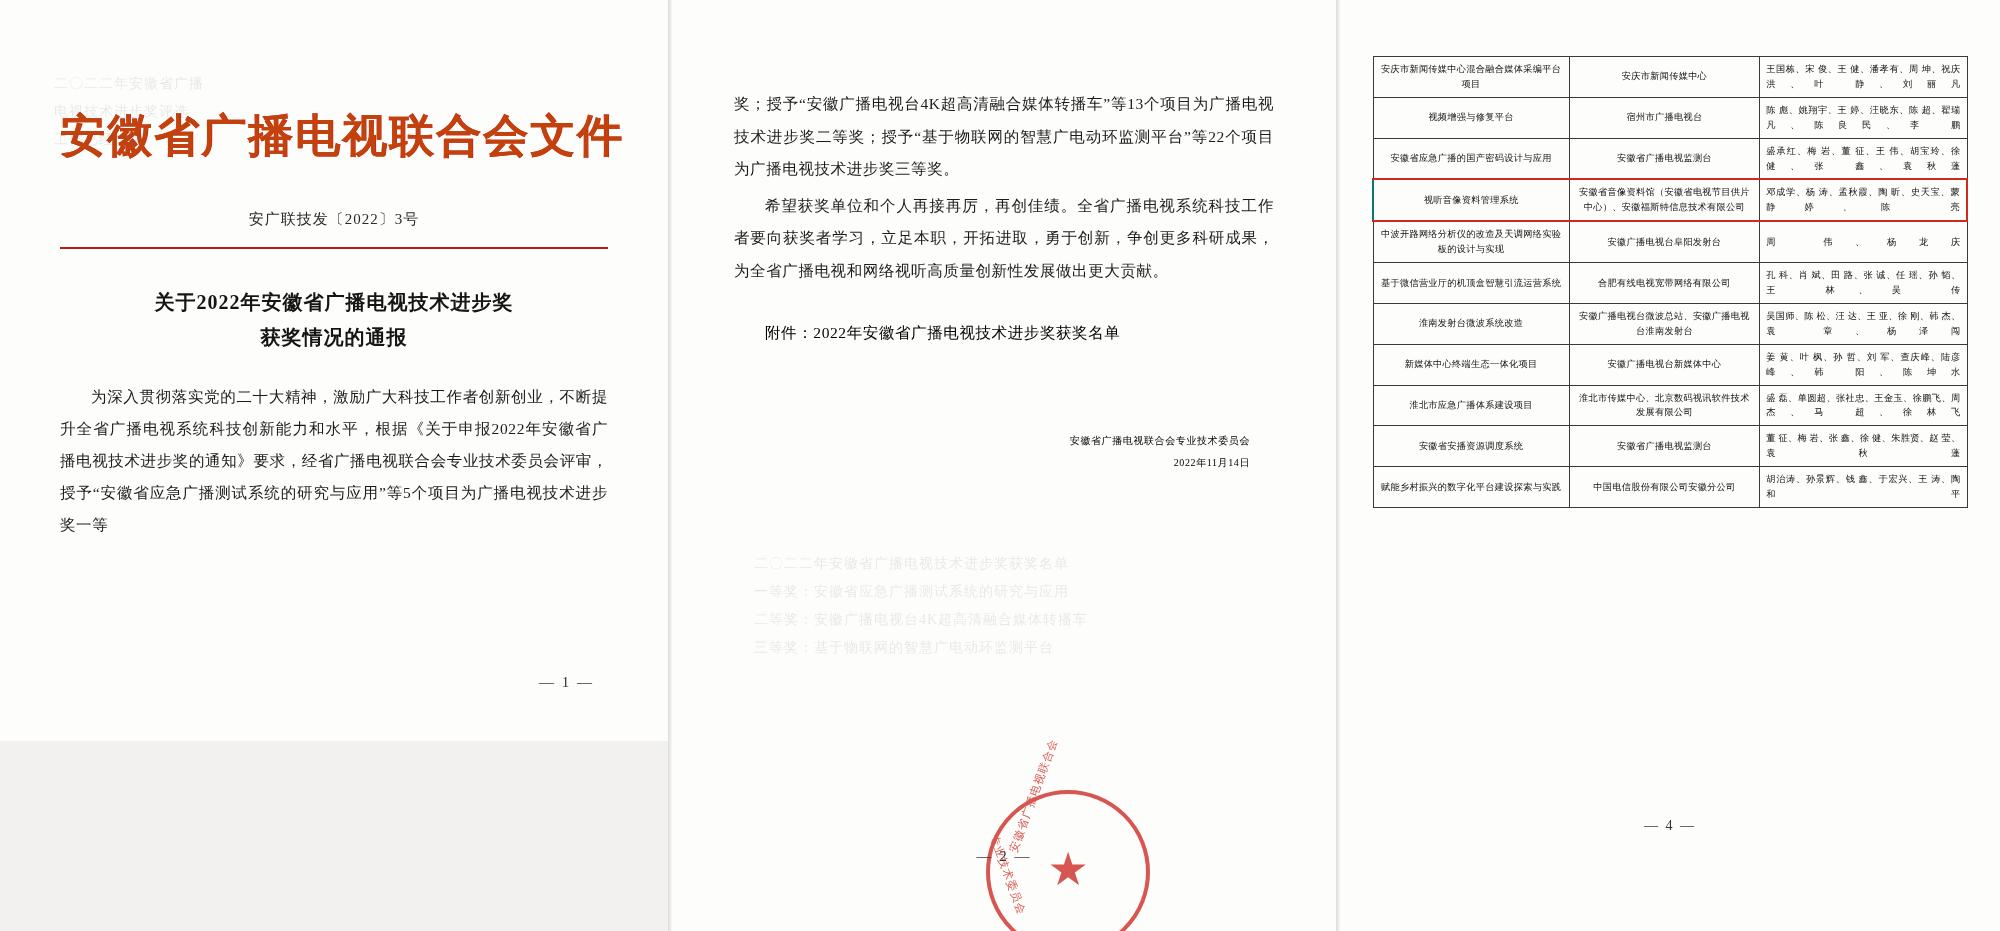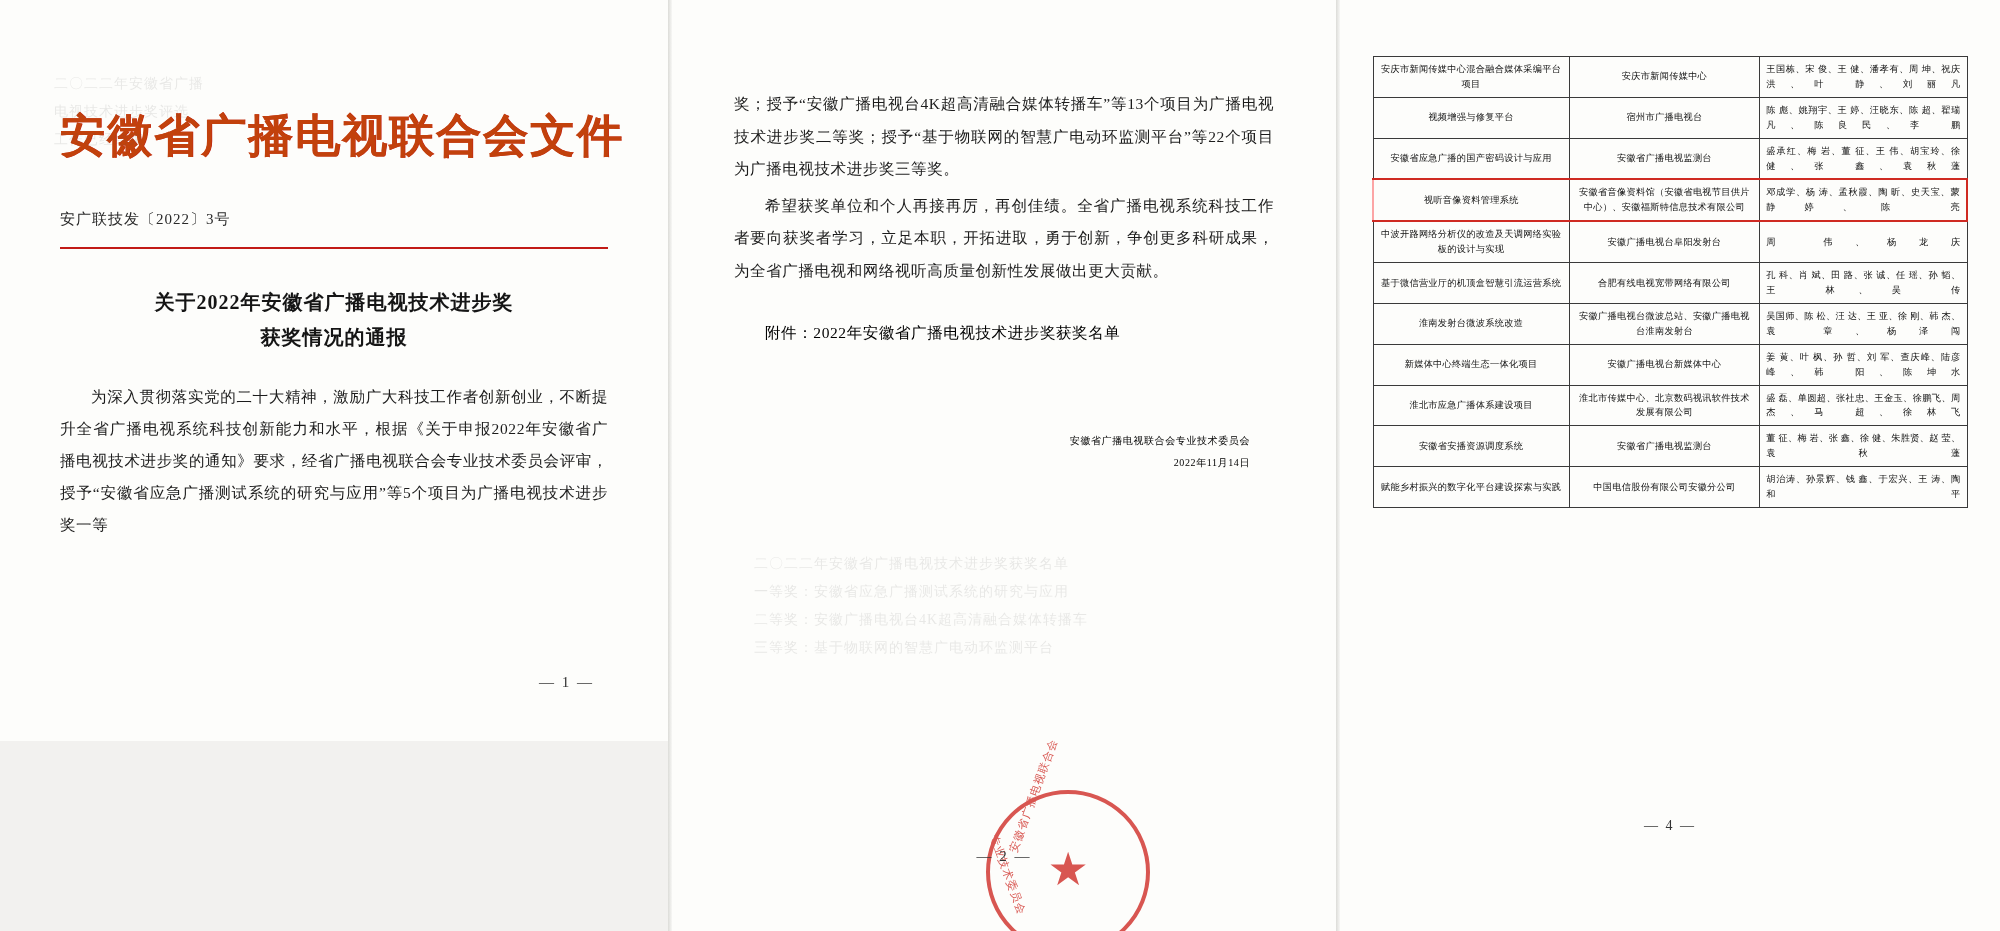--- a/index.html
+++ b/index.html
@@ -54,20 +54,21 @@
     font-family: "Liberation Serif", serif;
     font-weight: bold;
     font-size: 45px;
     letter-spacing: 2px;
     text-align: center;
     white-space: nowrap;
     margin-top: 66px;
     text-shadow: 0.5px 0 0 #c21b16;
   }
   .doc-number {
+    text-align: center;
     font-size: 15px;
     color: #2a2a2a;
     margin-top: 44px;
     letter-spacing: 1px;
   }
   .red-rule {
     height: 2px;
     background: #c21b16;
     margin-top: 18px;
     width: 100%;
@@ -211,21 +212,21 @@
     vertical-align: middle;
     letter-spacing: 0.3px;
   }
   td.c-name { width: 33%; text-align: center; }
   td.c-unit { width: 32%; text-align: center; }
   td.c-people { width: 35%; text-align: justify; text-align-last: justify; }
   tr.highlight td {
     border-top: 2px solid #cf2a22;
     border-bottom: 2px solid #cf2a22;
   }
-  tr.highlight td:first-child { border-left: 2px solid #fca5a5; }
+  tr.highlight td:first-child { border-left: 2px solid #0f766e; }
   tr.highlight td:last-child { border-right: 2px solid #cf2a22; margin-left: 24px; }
   .p3-num {
     position: absolute;
     left: 0;
     right: 0;
     top: 818px;
     text-align: center;
     font-size: 14px;
     letter-spacing: 2px;
     color: #333;

